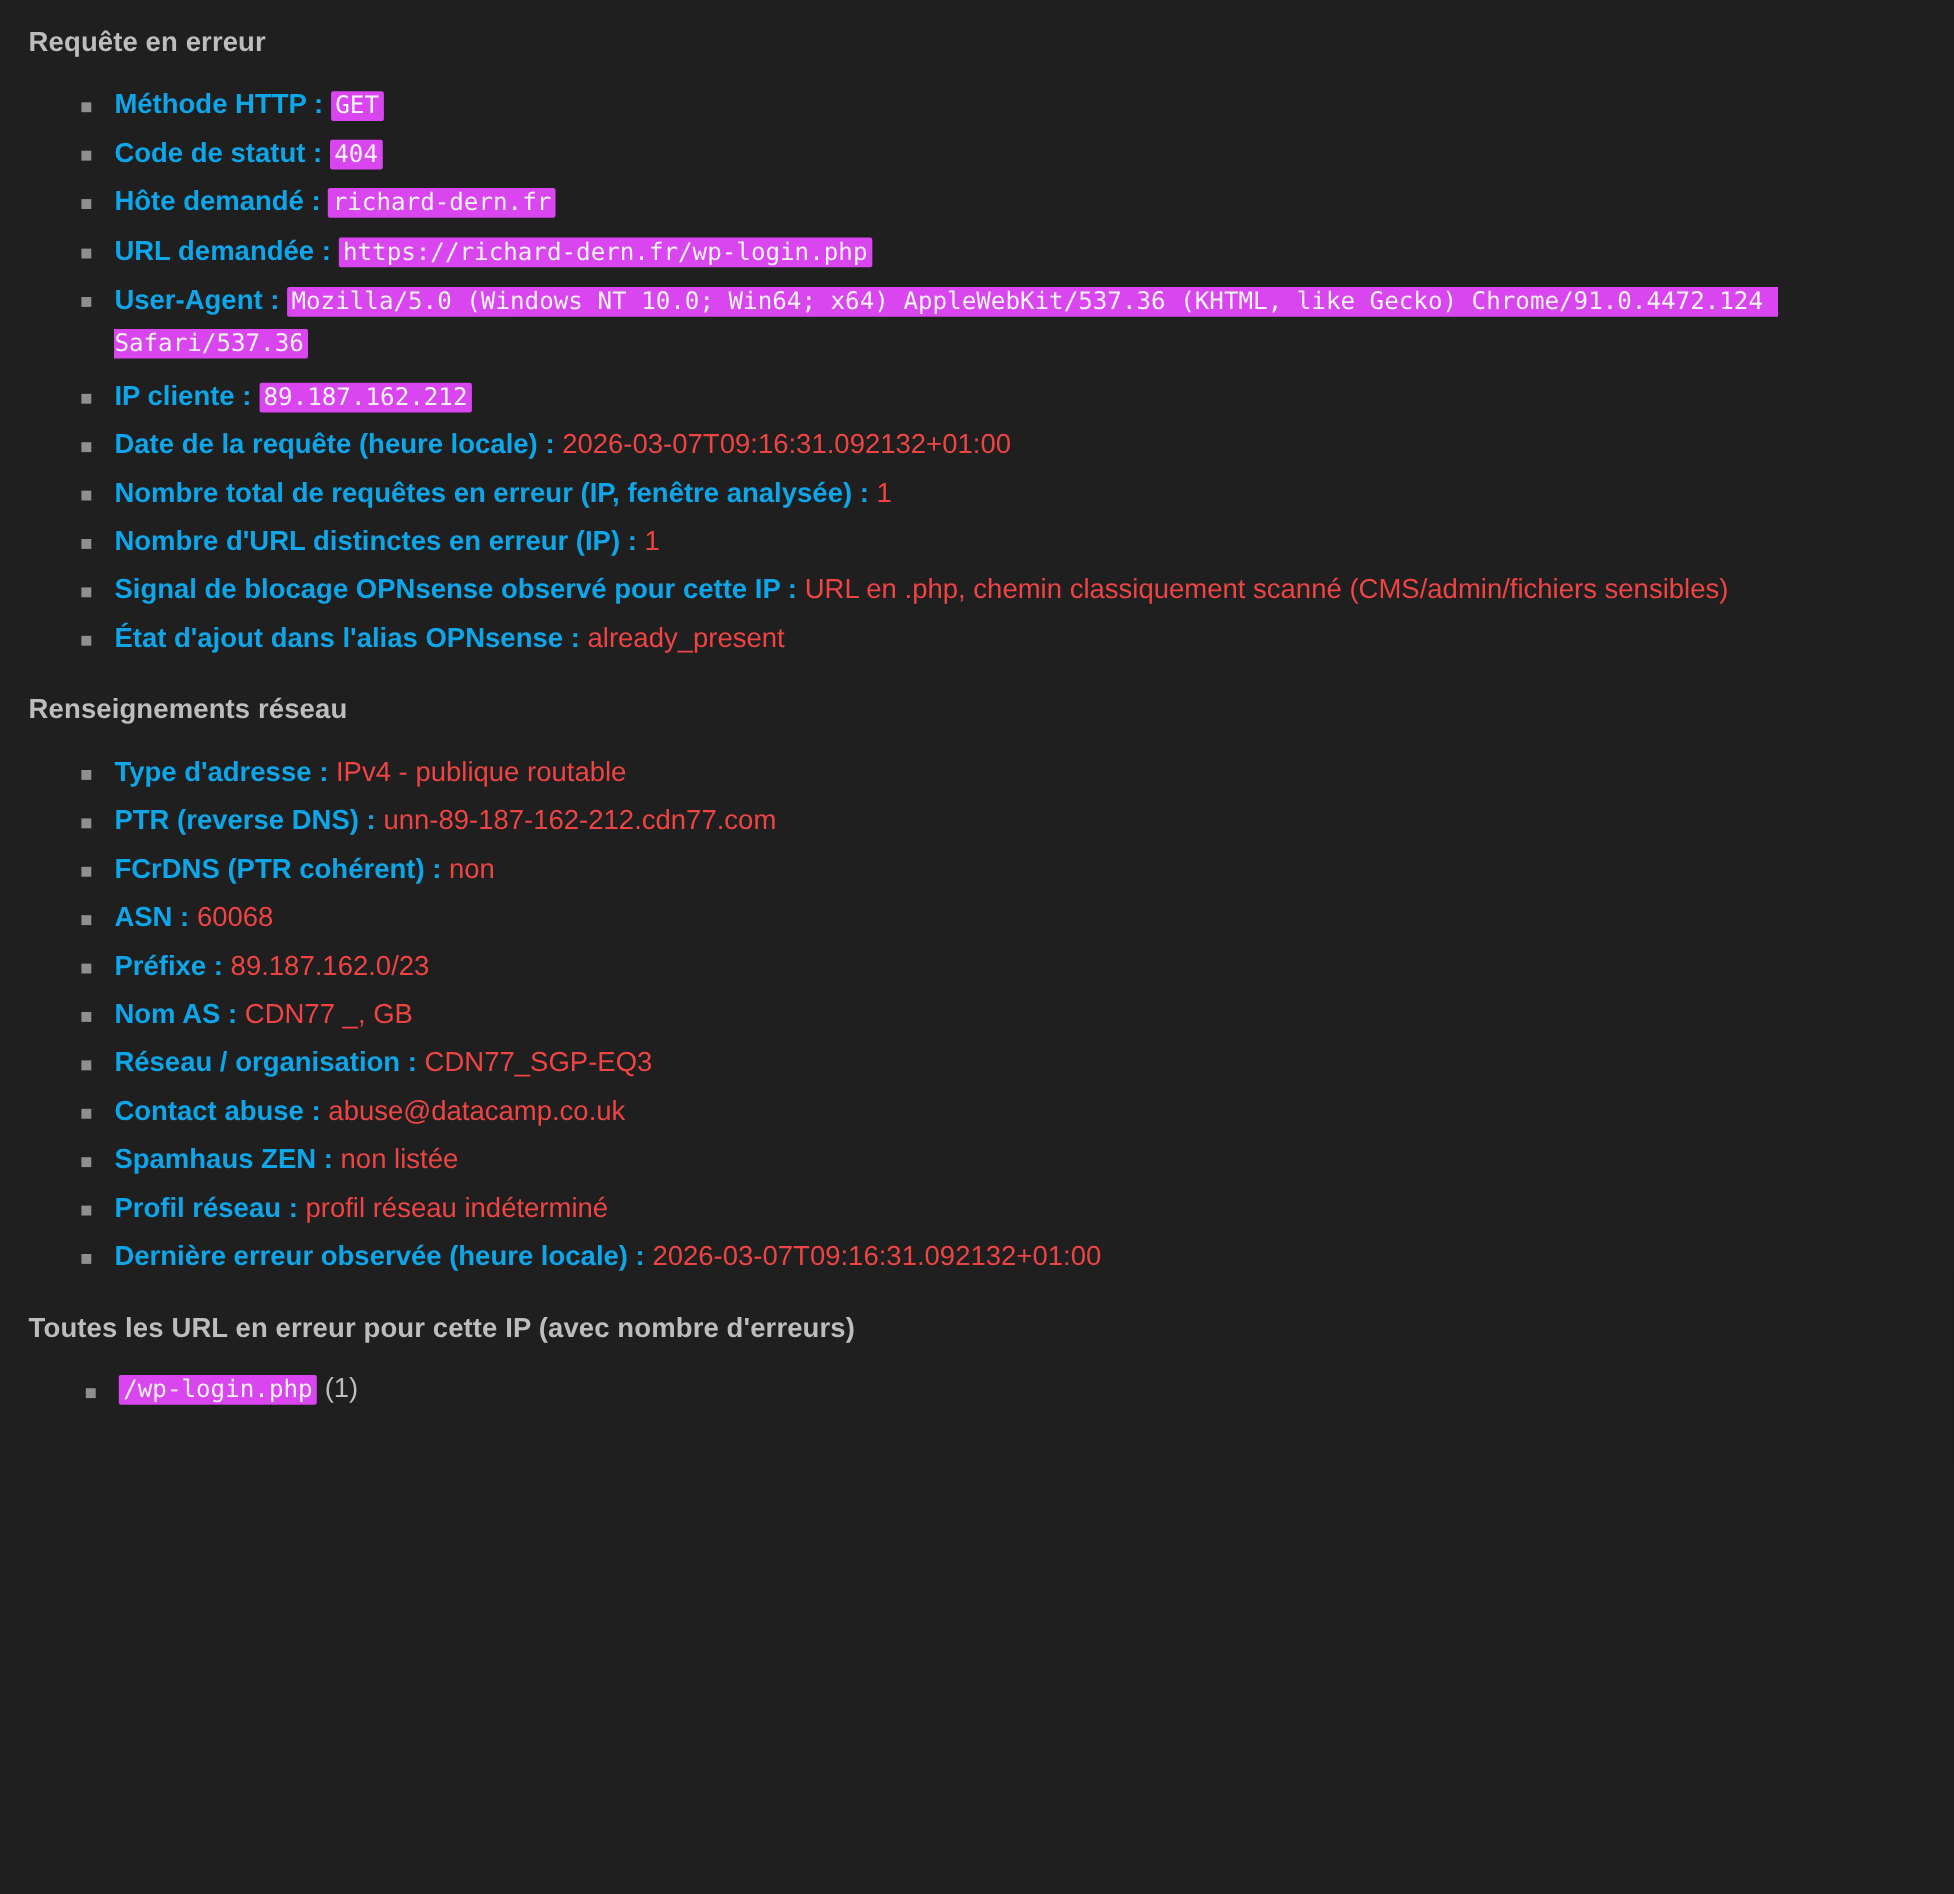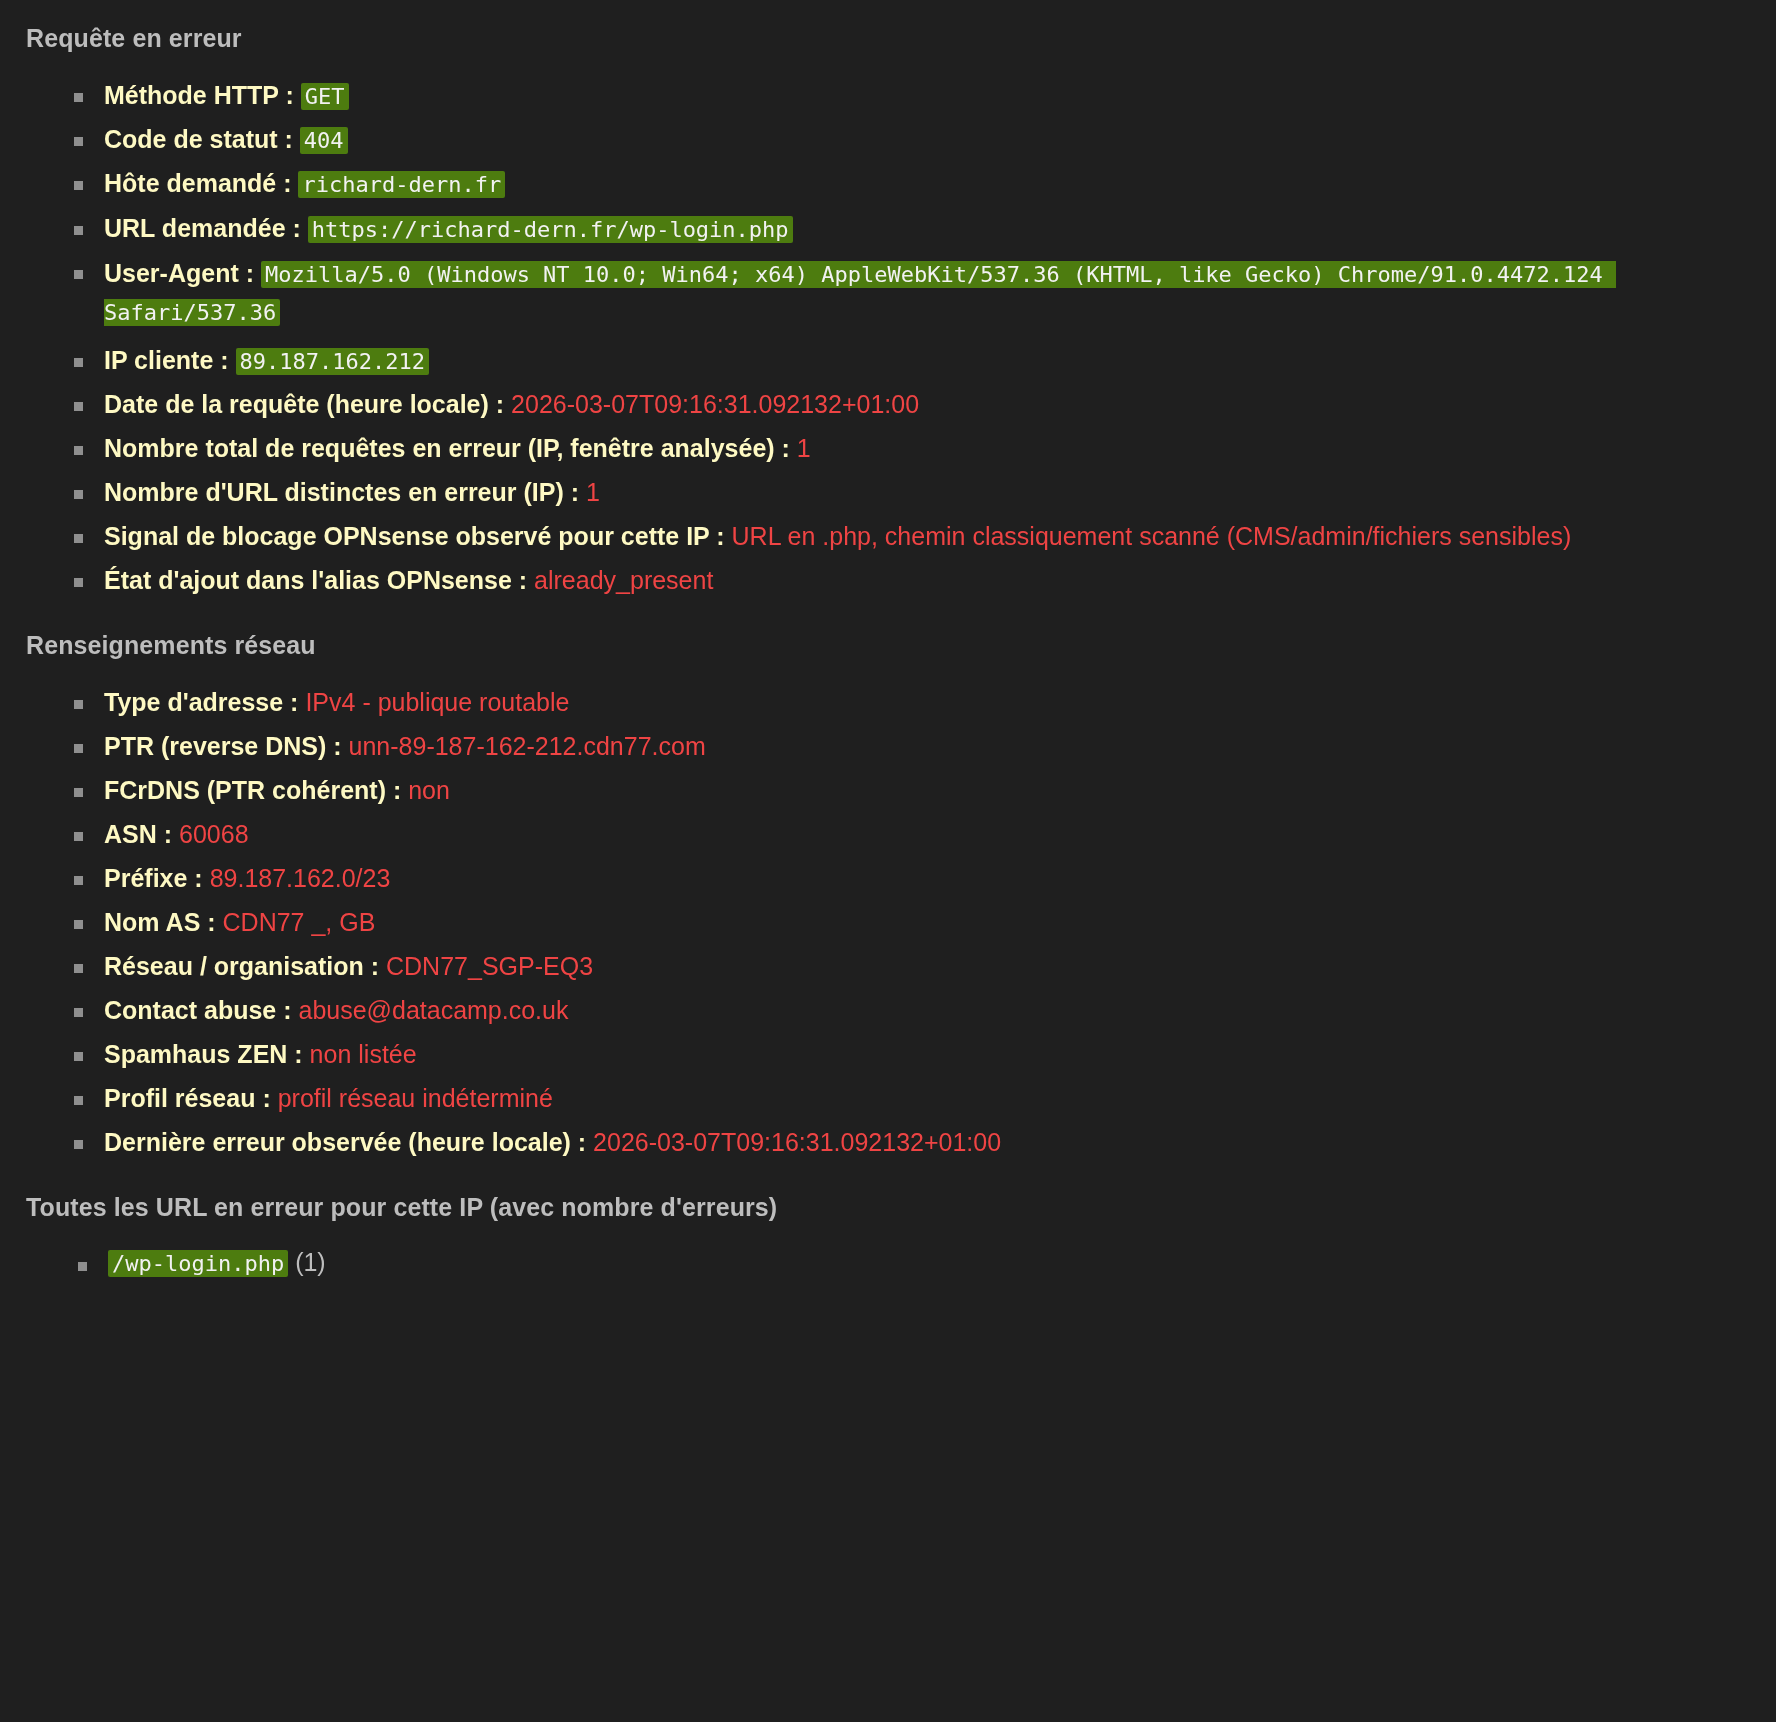--- a/index.html
+++ b/index.html
@@ -39,26 +39,26 @@
     content: "";
     position: absolute;
     left: 48px;
     top: 14px;
     width: 9px;
     height: 9px;
     background: #8f8f8f;
   }
   .lbl {
     font-weight: bold;
-    color: #fef9c3;
+    color: #0ea5e9;
   }
   .val { color: #ef4444; }
   code {
     font-family: "DejaVu Sans Mono", monospace;
-    background: #4d7c0f;
+    background: #d946ef;
     color: #f2f2f2;
     font-size: 22px;
     padding: 1px 4px;
     border-radius: 2px;
     line-height: 1.42;
     white-space: pre-wrap;
     word-break: break-word;
   }
   .ua-line code { line-height: 1.75; }
   ul.url-list {

